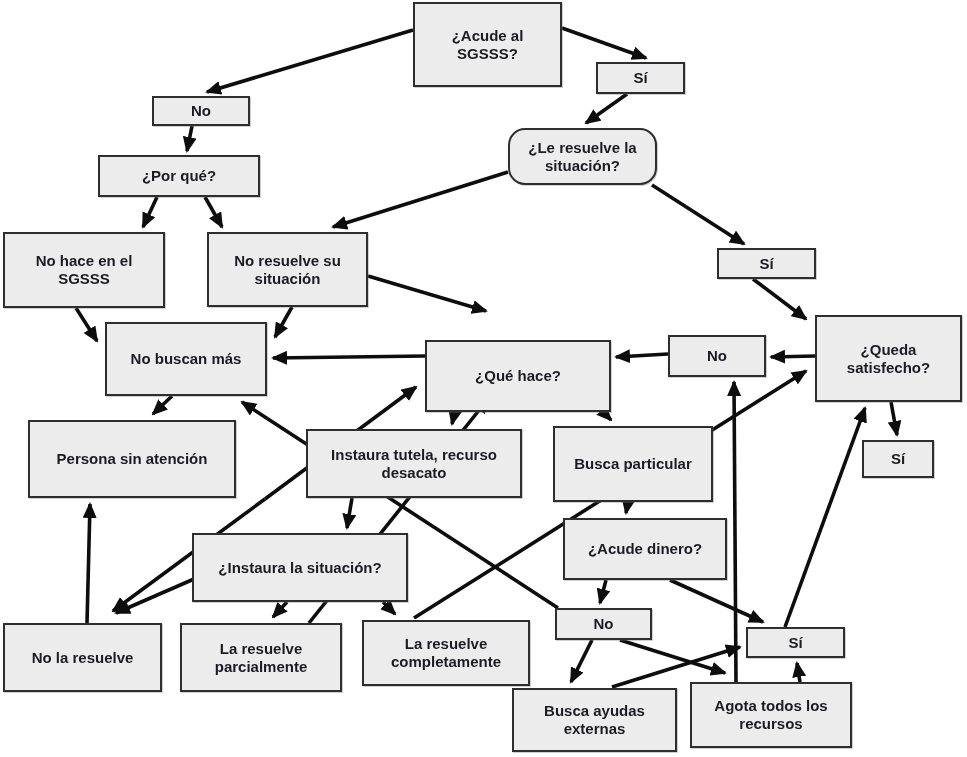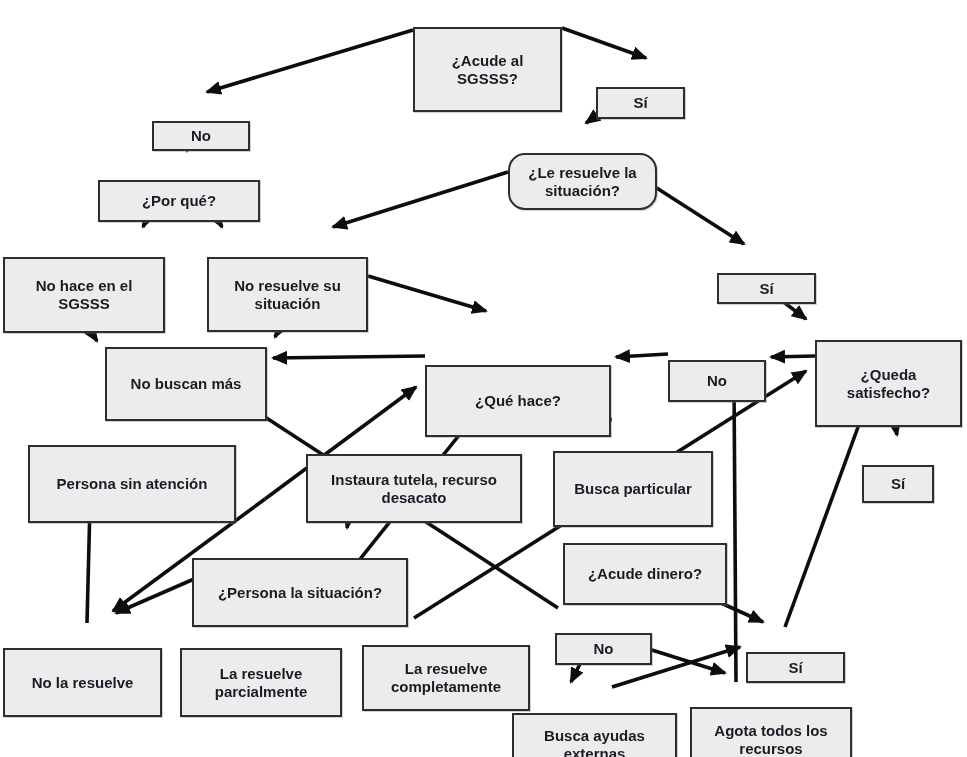--- a/index.html
+++ b/index.html
@@ -23,21 +23,20 @@
     font-weight:bold;
     font-size:15px;
     line-height:1.18;
     display:flex;
     align-items:center;
     justify-content:center;
     text-align:center;
     padding:2px 7px;
     z-index:1;
     box-shadow:1px 1px 0 rgba(120,120,120,0.35);
-    margin-top:25px;
   }
 </style>
 </head>
 <body>
 
 <div id="stage">
   <svg id="edge-layer" width="967" height="757" viewBox="0 0 967 757" xmlns="http://www.w3.org/2000/svg">
     <defs>
       <marker id="ah" markerUnits="userSpaceOnUse" markerWidth="16" markerHeight="14" refX="14" refY="7" orient="auto">
         <path d="M0,0 L16,7 L0,14 Z" fill="#0d0d0d"></path>
@@ -93,21 +92,21 @@
       <div class="node" style="left: 3px; top: 232px; width: 162px; height: 76px;">No hace en el SGSSS</div>
       <div class="node" style="left: 207px; top: 232px; width: 161px; height: 75px;">No resuelve su situación</div>
       <div class="node" style="left: 717px; top: 248px; width: 99px; height: 31px;">Sí</div>
       <div class="node" style="left: 815px; top: 315px; width: 147px; height: 87px;">¿Queda satisfecho?</div>
       <div class="node" style="left: 668px; top: 335px; width: 98px; height: 42px;">No</div>
       <div class="node" style="left: 105px; top: 322px; width: 162px; height: 74px;">No buscan más</div>
       <div class="node" style="left: 425px; top: 340px; width: 186px; height: 72px;">¿Qué hace?</div>
       <div class="node" style="left: 28px; top: 420px; width: 208px; height: 78px;">Persona sin atención</div>
       <div class="node" style="left: 306px; top: 429px; width: 216px; height: 69px;">Instaura tutela, recurso desacato</div>
       <div class="node" style="left: 553px; top: 426px; width: 160px; height: 76px;">Busca particular</div>
-      <div class="node" style="left: 192px; top: 533px; width: 216px; height: 69px;">¿Persona la situación?</div>
+      <div class="node" style="left: 192px; top: 533px; width: 216px; height: 69px;">¿Instaura la situación?</div>
       <div class="node" style="left: 563px; top: 518px; width: 164px; height: 62px;">¿Acude dinero?</div>
       <div class="node" style="left: 862px; top: 440px; width: 72px; height: 38px;">Sí</div>
       <div class="node" style="left: 3px; top: 623px; width: 159px; height: 69px;">No la resuelve</div>
       <div class="node" style="left: 180px; top: 623px; width: 162px; height: 69px;">La resuelve parcialmente</div>
       <div class="node" style="left: 362px; top: 620px; width: 168px; height: 66px;">La resuelve completamente</div>
       <div class="node" style="left: 555px; top: 608px; width: 97px; height: 32px;">No</div>
       <div class="node" style="left: 746px; top: 627px; width: 99px; height: 31px;">Sí</div>
       <div class="node" style="left: 512px; top: 688px; width: 165px; height: 64px;">Busca ayudas externas</div>
       <div class="node" style="left: 690px; top: 682px; width: 162px; height: 66px;">Agota todos los recursos</div>
     </div>

